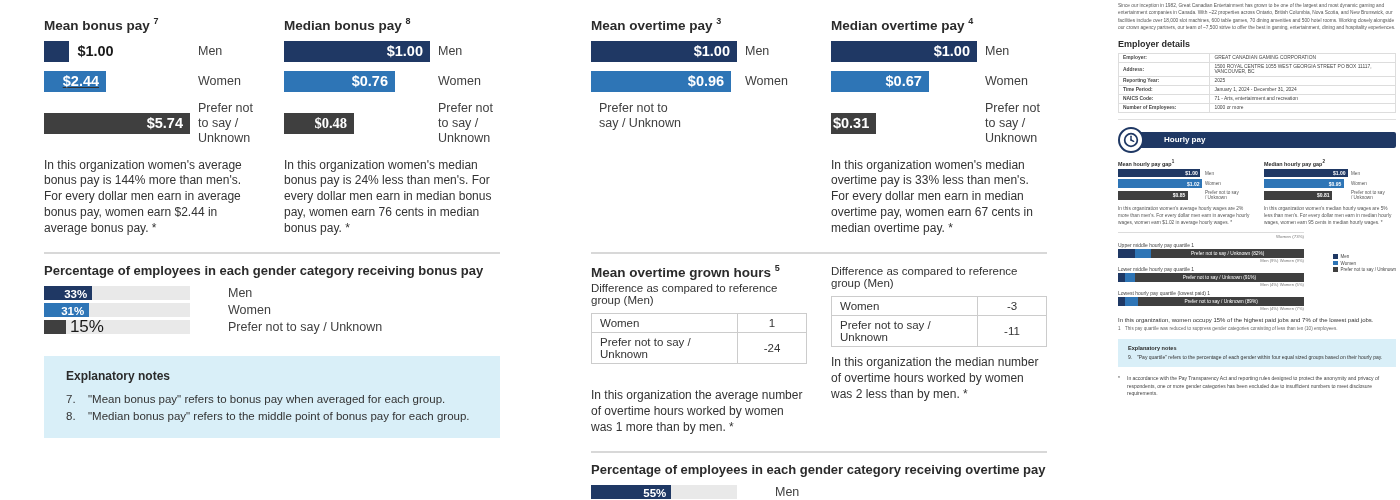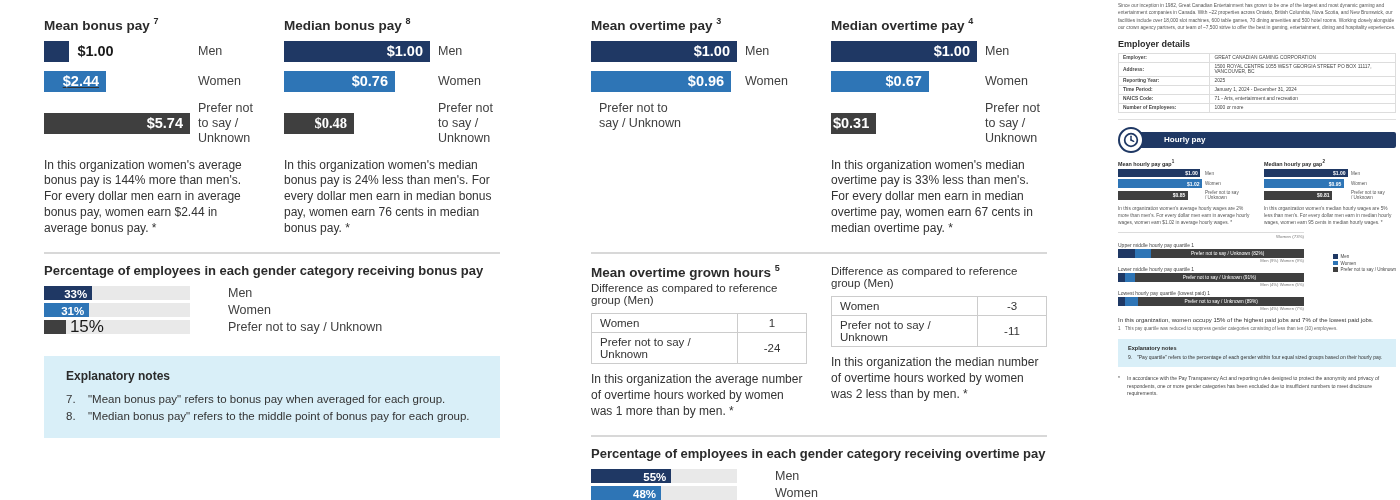--- a/index.html
+++ b/index.html
@@ -266,21 +266,21 @@
             <tr>
               <td>Women</td>
               <td class="val">1</td>
             </tr>
         <tr>
               <td>Prefer not to say / Unknown</td>
               <td class="val">-24</td>
             </tr>
       </tbody>
         </table>
-      <p class="chart-desc" style="margin-top:8px">In this organization the average number of overtime hours worked by women was 1 more than by men. *</p>
+      <p class="chart-desc" style="margin-top:24px">In this organization the average number of overtime hours worked by women was 1 more than by men. *</p>
     </div>
 
     <div class="chart-col">
       <p class="ph-sub">Difference as compared to reference group (Men)</p>
       <table class="ph-table">
         <tbody>
             <tr>
               <td>Women</td>
               <td class="val">-3</td>
             </tr>

